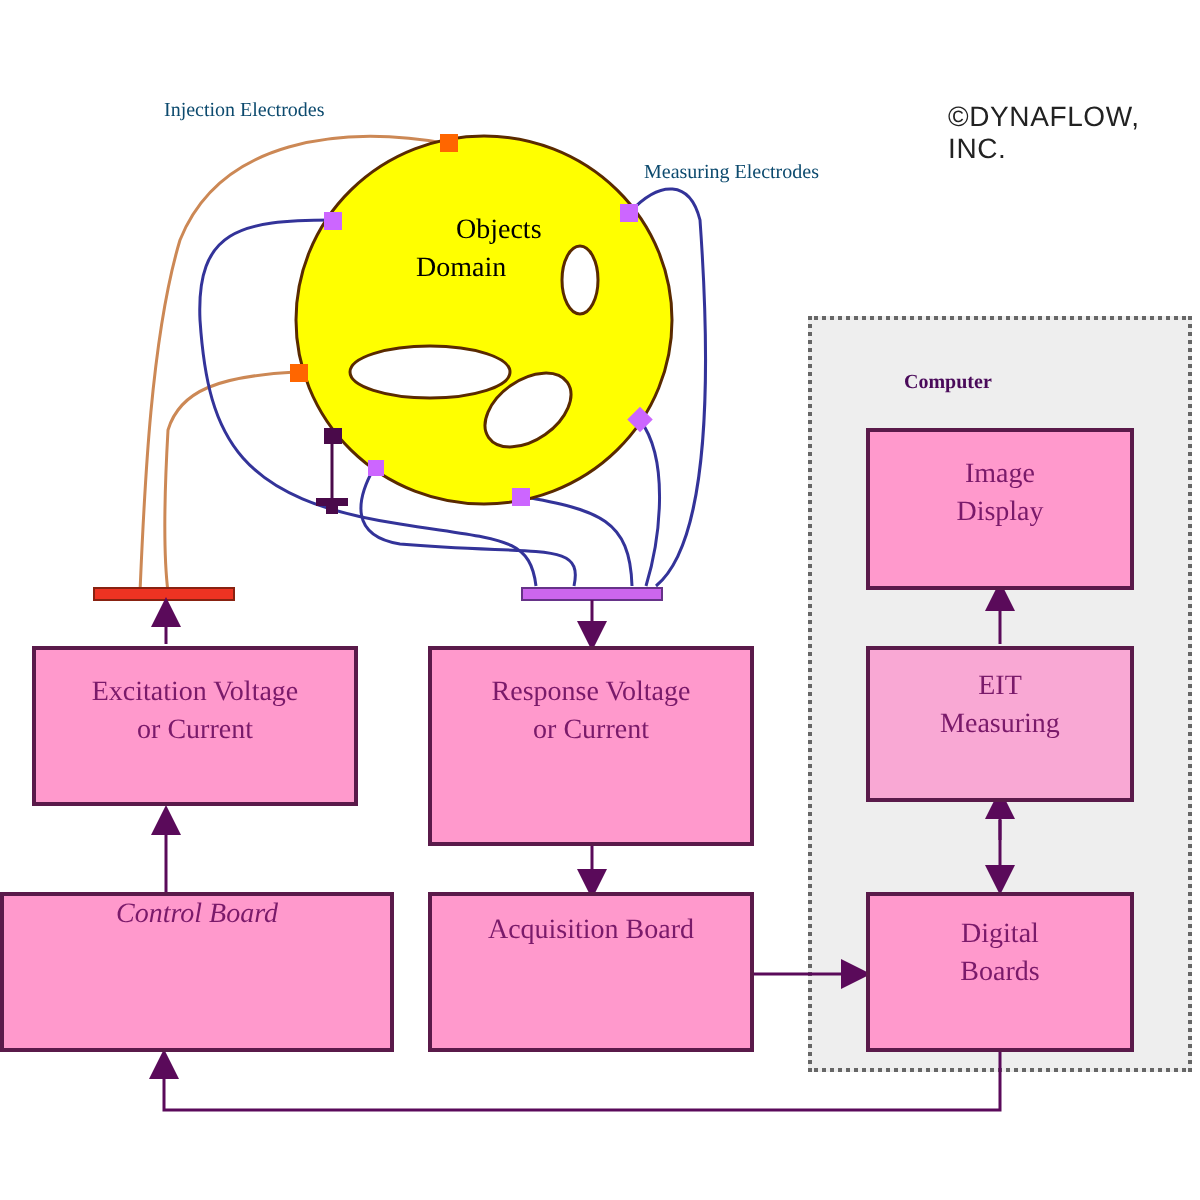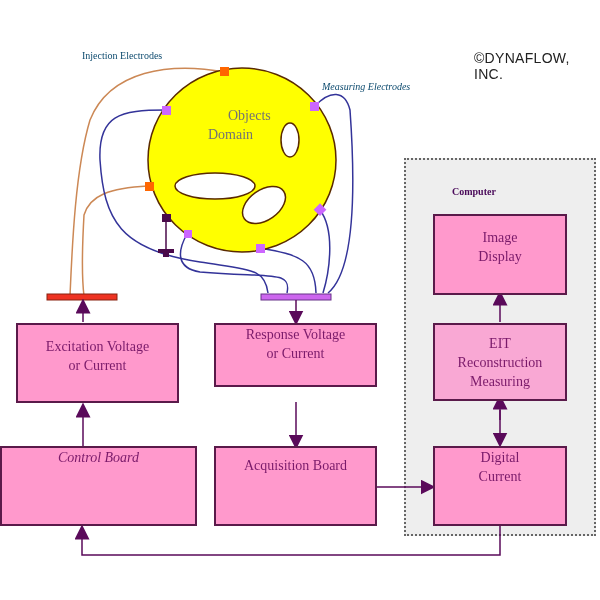--- a/index.html
+++ b/index.html
@@ -10,21 +10,21 @@
   .panel-title { position:absolute; left:452px; top:186px; font-weight:bold; font-size:10px; color:#4a0a5a; }
   .box { position:absolute; box-sizing:border-box; border:2px solid #5a1a4a; background:#ff99cc;
          color:#7a1a6a; font-size:14px; text-align:center; line-height:19px; display:flex;
          flex-direction:column; align-items:center; }
   .box.yellow { background:#f9a8d4; }
   .box span { display:block; }
   .lbl { position:absolute; font-size:10px; color:#0c4a6e; white-space:nowrap; }
   .copyright { position:absolute; left:450px; top:50px; font-family:"Liberation Sans", "DejaVu Sans", sans-serif;
          font-size:14px; color:#222; letter-spacing:0.3px;margin-left:24px; }
   svg.overlay { position:absolute; left:0; top:0; }
-  .domain-text { position:absolute; font-size:14px; color:#737373; text-align:center; }
+  .domain-text { position:absolute; font-size:14px; color:#000000; text-align:center; }
 </style>
 </head>
 <body>
 
 <div class="computer-panel"></div>
 <div class="panel-title">Computer</div>
 
 <svg class="overlay" width="600" height="600">
   <defs>
     <marker id="tri" markerWidth="10" markerHeight="10" refX="5" refY="5" orient="auto">
@@ -67,45 +67,44 @@
   <line x1="296" y1="300" x2="296" y2="318" stroke="#5a0a5a" stroke-width="1.5" marker-end="url(#tri)"></line>
   <line x1="296" y1="402" x2="296" y2="442" stroke="#5a0a5a" stroke-width="1.5" marker-end="url(#tri)"></line>
   <line x1="376" y1="487" x2="428" y2="487" stroke="#5a0a5a" stroke-width="1.5" marker-end="url(#tri)"></line>
   <line x1="500" y1="322" x2="500" y2="298" stroke="#5a0a5a" stroke-width="1.5" marker-end="url(#tri)"></line>
   <line x1="500" y1="420" x2="500" y2="402" stroke="#5a0a5a" stroke-width="1.5" marker-end="url(#tri)"></line>
   <line x1="500" y1="410" x2="500" y2="440" stroke="#5a0a5a" stroke-width="1.5" marker-end="url(#tri)"></line>
   <polyline points="500,524 500,555 82,555 82,532" fill="none" stroke="#5a0a5a" stroke-width="1.5" marker-end="url(#tri)"></polyline>
 </svg>
 
 <div class="lbl" style="left:82px; top:50px;">Injection Electrodes</div>
-<div class="lbl" style="left:322px; top:81px;font-style:italic;">Measuring Electrodes</div>
+<div class="lbl" style="left:322px; top:81px;">Measuring Electrodes</div>
 <div class="copyright">©DYNAFLOW, INC.</div>
 
 <div class="domain-text" style="left:228px; top:108px;">Objects</div>
 <div class="domain-text" style="left:208px; top:127px;">Domain</div>
 
 <div class="box" style="left:16px; top:323px; width:163px; height:80px; padding-top:12px;">
   <span>Excitation Voltage</span>
   <span>or Current</span>
 </div>
-<div class="box" style="left:214px; top:323px; width:163px; height:64px; padding-top:0;align-items:center;">
+<div class="box" style="left:214px; top:323px; width:163px; height:100px; padding-top:12px;align-items:center;">
   <span>Response Voltage</span>
   <span>or Current</span>
 </div>
 <div class="box" style="left:0; top:446px; width:197px; height:80px; font-style:italic;">
   <span>Control Board</span>
 </div>
 <div class="box" style="left:214px; top:446px; width:163px; height:80px; padding-top:8px;">
   <span>Acquisition Board</span>
 </div>
 <div class="box" style="left:433px; top:214px; width:134px; height:81px; padding-top:12px;text-align:right;">
   <span>Image</span>
   <span>Display</span>
 </div>
 <div class="box yellow" style="left:433px; top:323px; width:134px; height:78px; padding-top:9px;">
   <span>EIT</span>
-  <span>Reconstruction</span>
   <span>Measuring</span>
 </div>
-<div class="box" style="left:433px; top:446px; width:134px; height:80px; align-items:center;">
+<div class="box" style="left:433px; top:446px; width:134px; height:80px; padding-top:10px;align-items:center;">
   <span>Digital</span>
-  <span>Current</span>
+  <span>Boards</span>
 </div>
 
 </body></html>

